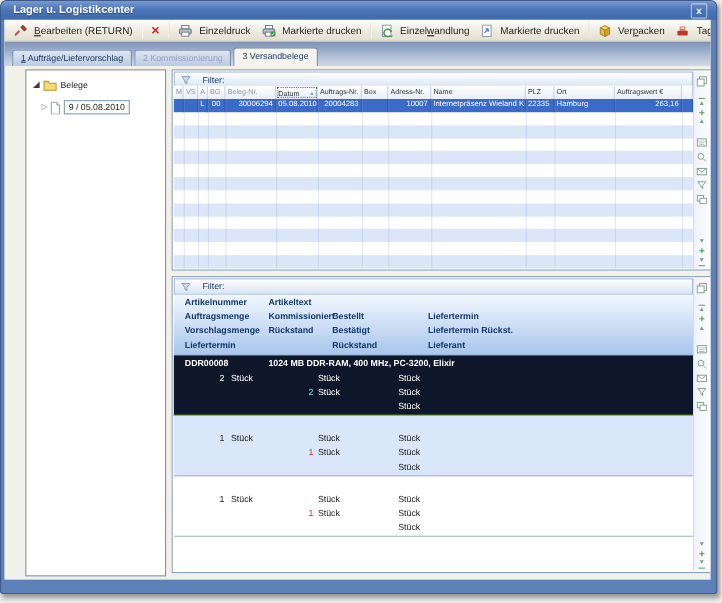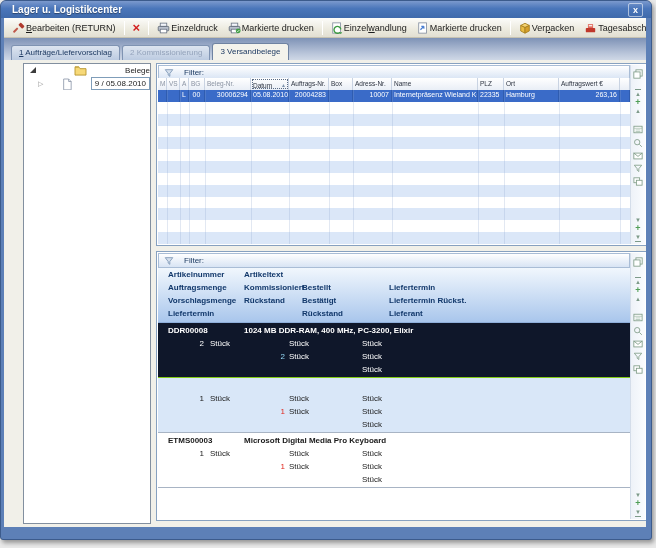--- a/index.html
+++ b/index.html
@@ -6,39 +6,39 @@
   body{width:656px;height:548px;background:#e9e9e9;font-family:"Liberation Sans","DejaVu Sans",sans-serif;overflow:hidden;position:relative;}
   #win{position:absolute;left:0;top:0;width:650px;height:538px;background:#5d80b7;border:1px solid #3c5b8c;border-radius:6px 6px 3px 3px;box-shadow:2px 3px 4px rgba(0,0,0,.35);}
   
   .titlebar{position:absolute;left:0;top:0;right:0;height:17px;border-radius:5px 5px 0 0;background:linear-gradient(#7b99cd,#4a76ba 45%,#3f6aab);display:flex;align-items:center;}
   .title-text{color:#fff;font-size:10px;font-weight:bold;padding-left:11px;text-shadow:0 1px 1px rgba(0,0,0,.4);}
   .close-btn{position:absolute;right:8px;top:2px;width:13px;height:12px;color:#fff;font-size:9px;font-weight:bold;text-align:center;line-height:12px;border:1px solid rgba(255,255,255,.55);border-radius:2px;cursor:default;}
   
   #body{position:absolute;left:3px;top:17px;right:5px;bottom:12px;background:#f1f0e9;overflow:hidden;}
   
   .toolbar{position:absolute;left:0;top:0;right:0;height:20px;background:linear-gradient(#fcfcfa,#eceade 60%,#e2dfd2);border-bottom:1px solid #c6c2b2;display:flex;align-items:center;padding:0 4px;box-sizing:border-box;}
-  .tbtn{display:flex;align-items:center;gap:1px;padding:1px 5px;font-size:9px;color:#1c1c1c;white-space:nowrap;}
+  .tbtn{display:flex;align-items:center;gap:6px;padding:1px 5px;font-size:9px;color:#1c1c1c;white-space:nowrap;}
   .tbtn .hot{text-decoration:underline;}
   .tsep{width:1px;height:14px;background:#b9b5a4;margin:0 3px;border-right:1px solid #fff;}
   .xglyph{color:#d21f1f;font-size:13px;font-weight:bold;line-height:12px;}
   .tico{display:inline-block;line-height:0;}
   
   .tabband{position:absolute;left:0;top:20px;right:0;height:22px;background:linear-gradient(#7e92b6,#b9c5da 70%,#cfd8e6);}
   .tabs{position:absolute;left:7px;bottom:0;display:flex;align-items:flex-end;height:16px;}
   .tab{height:14px;line-height:14px;padding:0 7px;font-size:8px;color:#1e3a62;background:linear-gradient(#dde5f0,#bccbe1);border:1px solid #7f93b2;border-bottom:none;border-radius:3px 3px 0 0;margin-right:2px;white-space:nowrap;}
   .tab .hot{text-decoration:underline;}
   .tab.disabled{color:#94a3bb;}
   .tab.active{background:#f4f3ec;height:16px;line-height:16px;border-color:#6f83a2;position:relative;z-index:2;}
   
   .panel{position:absolute;background:#fff;border:1px solid #87a1c0;}
   #tree-panel{left:19px;top:45px;width:126px;height:459px;border:1px solid #828f9f;}
   #top-panel{left:152px;top:45px;width:489px;height:181px;}
   #bottom-panel{left:152px;top:233px;width:489px;height:268px;}
   
-  .tree-row{display:flex;align-items:center;height:13px;font-size:8px;color:#222;margin-top:0;justify-content:space-between;}
+  .tree-row{display:flex;align-items:center;height:13px;font-size:8px;color:#222;margin-top:7px;}
   .exp-open{width:0;height:0;border-bottom:6px solid #3c3c3c;border-left:6px solid transparent;margin:0 3px 1px 6px;}
   .exp-closed{font-size:7px;color:#8a8a8a;margin:0 2px 0 14px;line-height:7px;}
   .tree-label{margin-left:3px;}
   .tree-editbox{margin-left:3px;border:1px solid #7f9db9;background:#fff;padding:0 3px;height:11px;line-height:11px;font-size:8px;}
   
   .filterbar{position:absolute;left:1px;top:1px;right:16px;height:13px;background:linear-gradient(#ffffff,#d8e4f4);border:1px solid #a9bdd6;display:flex;align-items:center;font-size:8px;color:#16355e;}
   .filterbar .flabel{margin-left:10px;}
   .funnel{margin-left:5px;line-height:0;}
   
   .vstrip{position:absolute;top:1px;right:1px;bottom:1px;width:15px;background:linear-gradient(90deg,#eef2f8,#fafcfe);border-left:1px solid #d4dde9;display:flex;flex-direction:column;align-items:center;padding:2px 0;box-sizing:border-box;}
@@ -364,24 +364,20 @@
             <span class="numB qty-rd">1</span>
               <span class="unitB">Stück</span>
             <span class="unitC">Stück</span>
           </div>
           <div class="pline p4">
             <span class="unitC">Stück</span>
           </div>
         </div>
 
         <div class="pos-item" style="top:110px;">
-          <div class="pline p1">
-            <span class="artnr bold">ETMS00003</span>
-            <span class="arttxt bold">Microsoft Digital Media Pro Keyboard</span>
-          </div>
           <div class="pline p2">
             <span class="numA">1</span>
               <span class="unitA">Stück</span>
             <span class="unitB">Stück</span>
             <span class="unitC">Stück</span>
           </div>
           <div class="pline p3">
             <span class="numB qty-rd">1</span>
               <span class="unitB">Stück</span>
             <span class="unitC">Stück</span>

